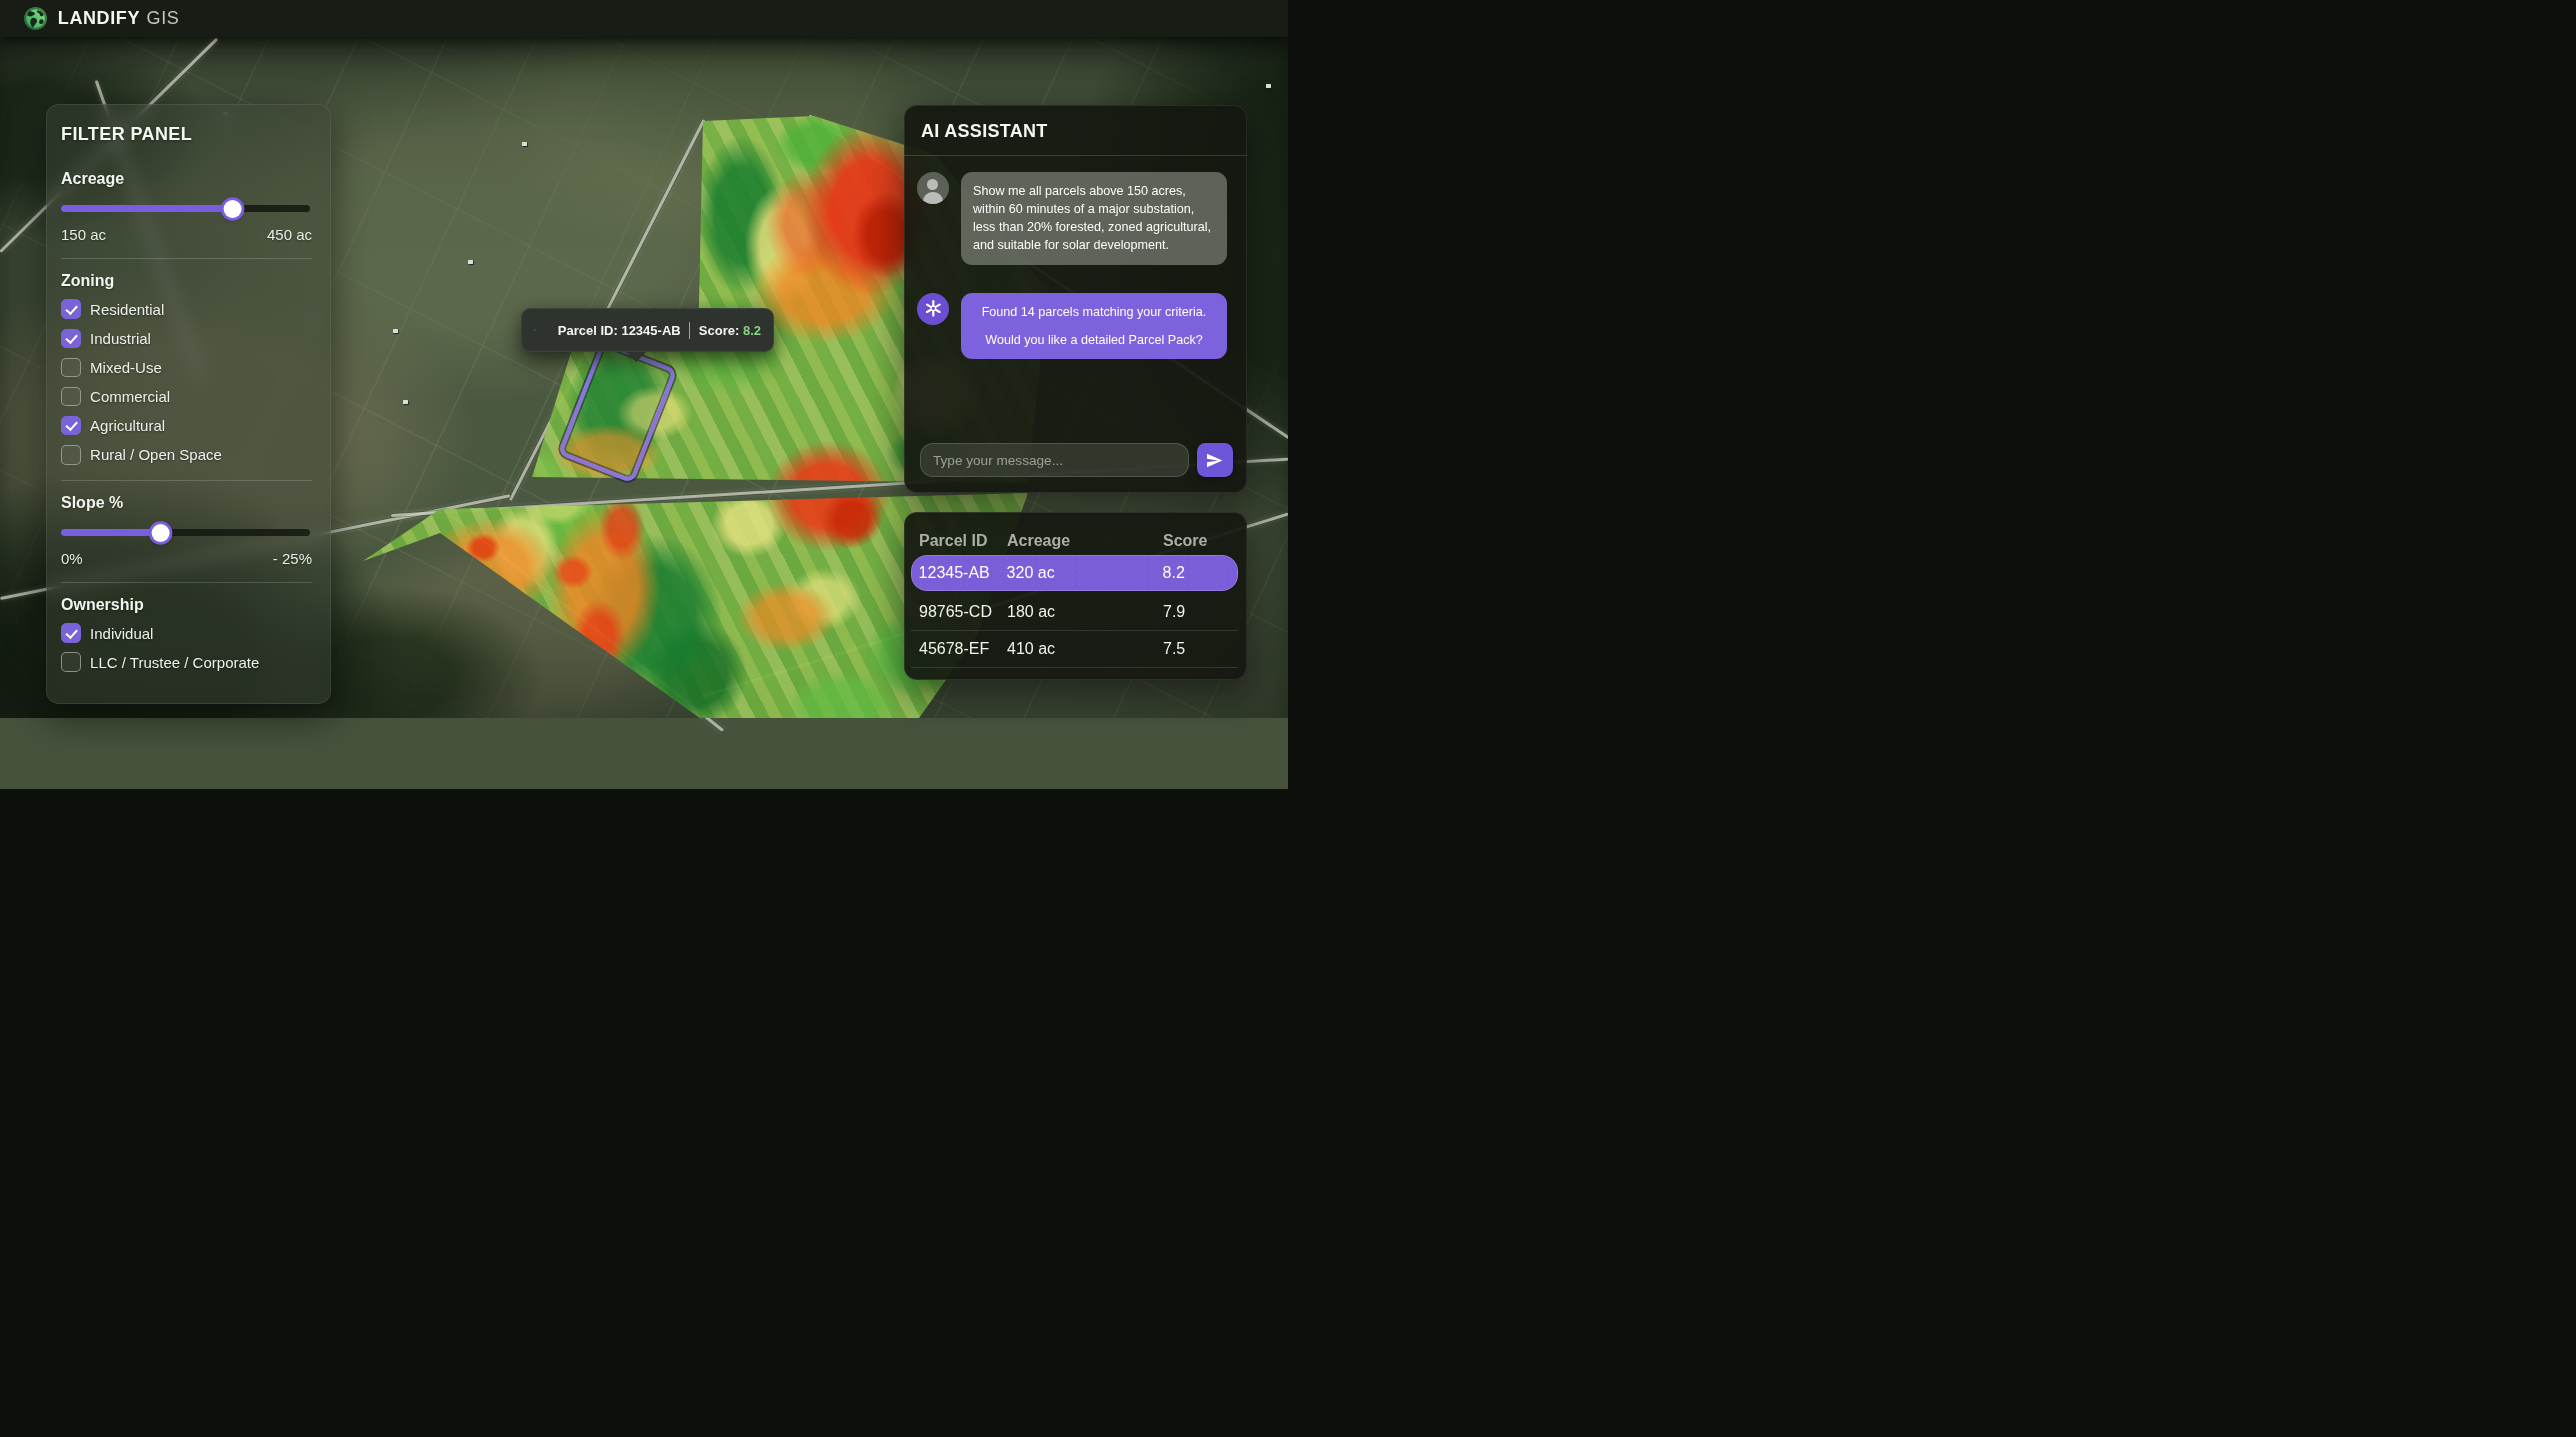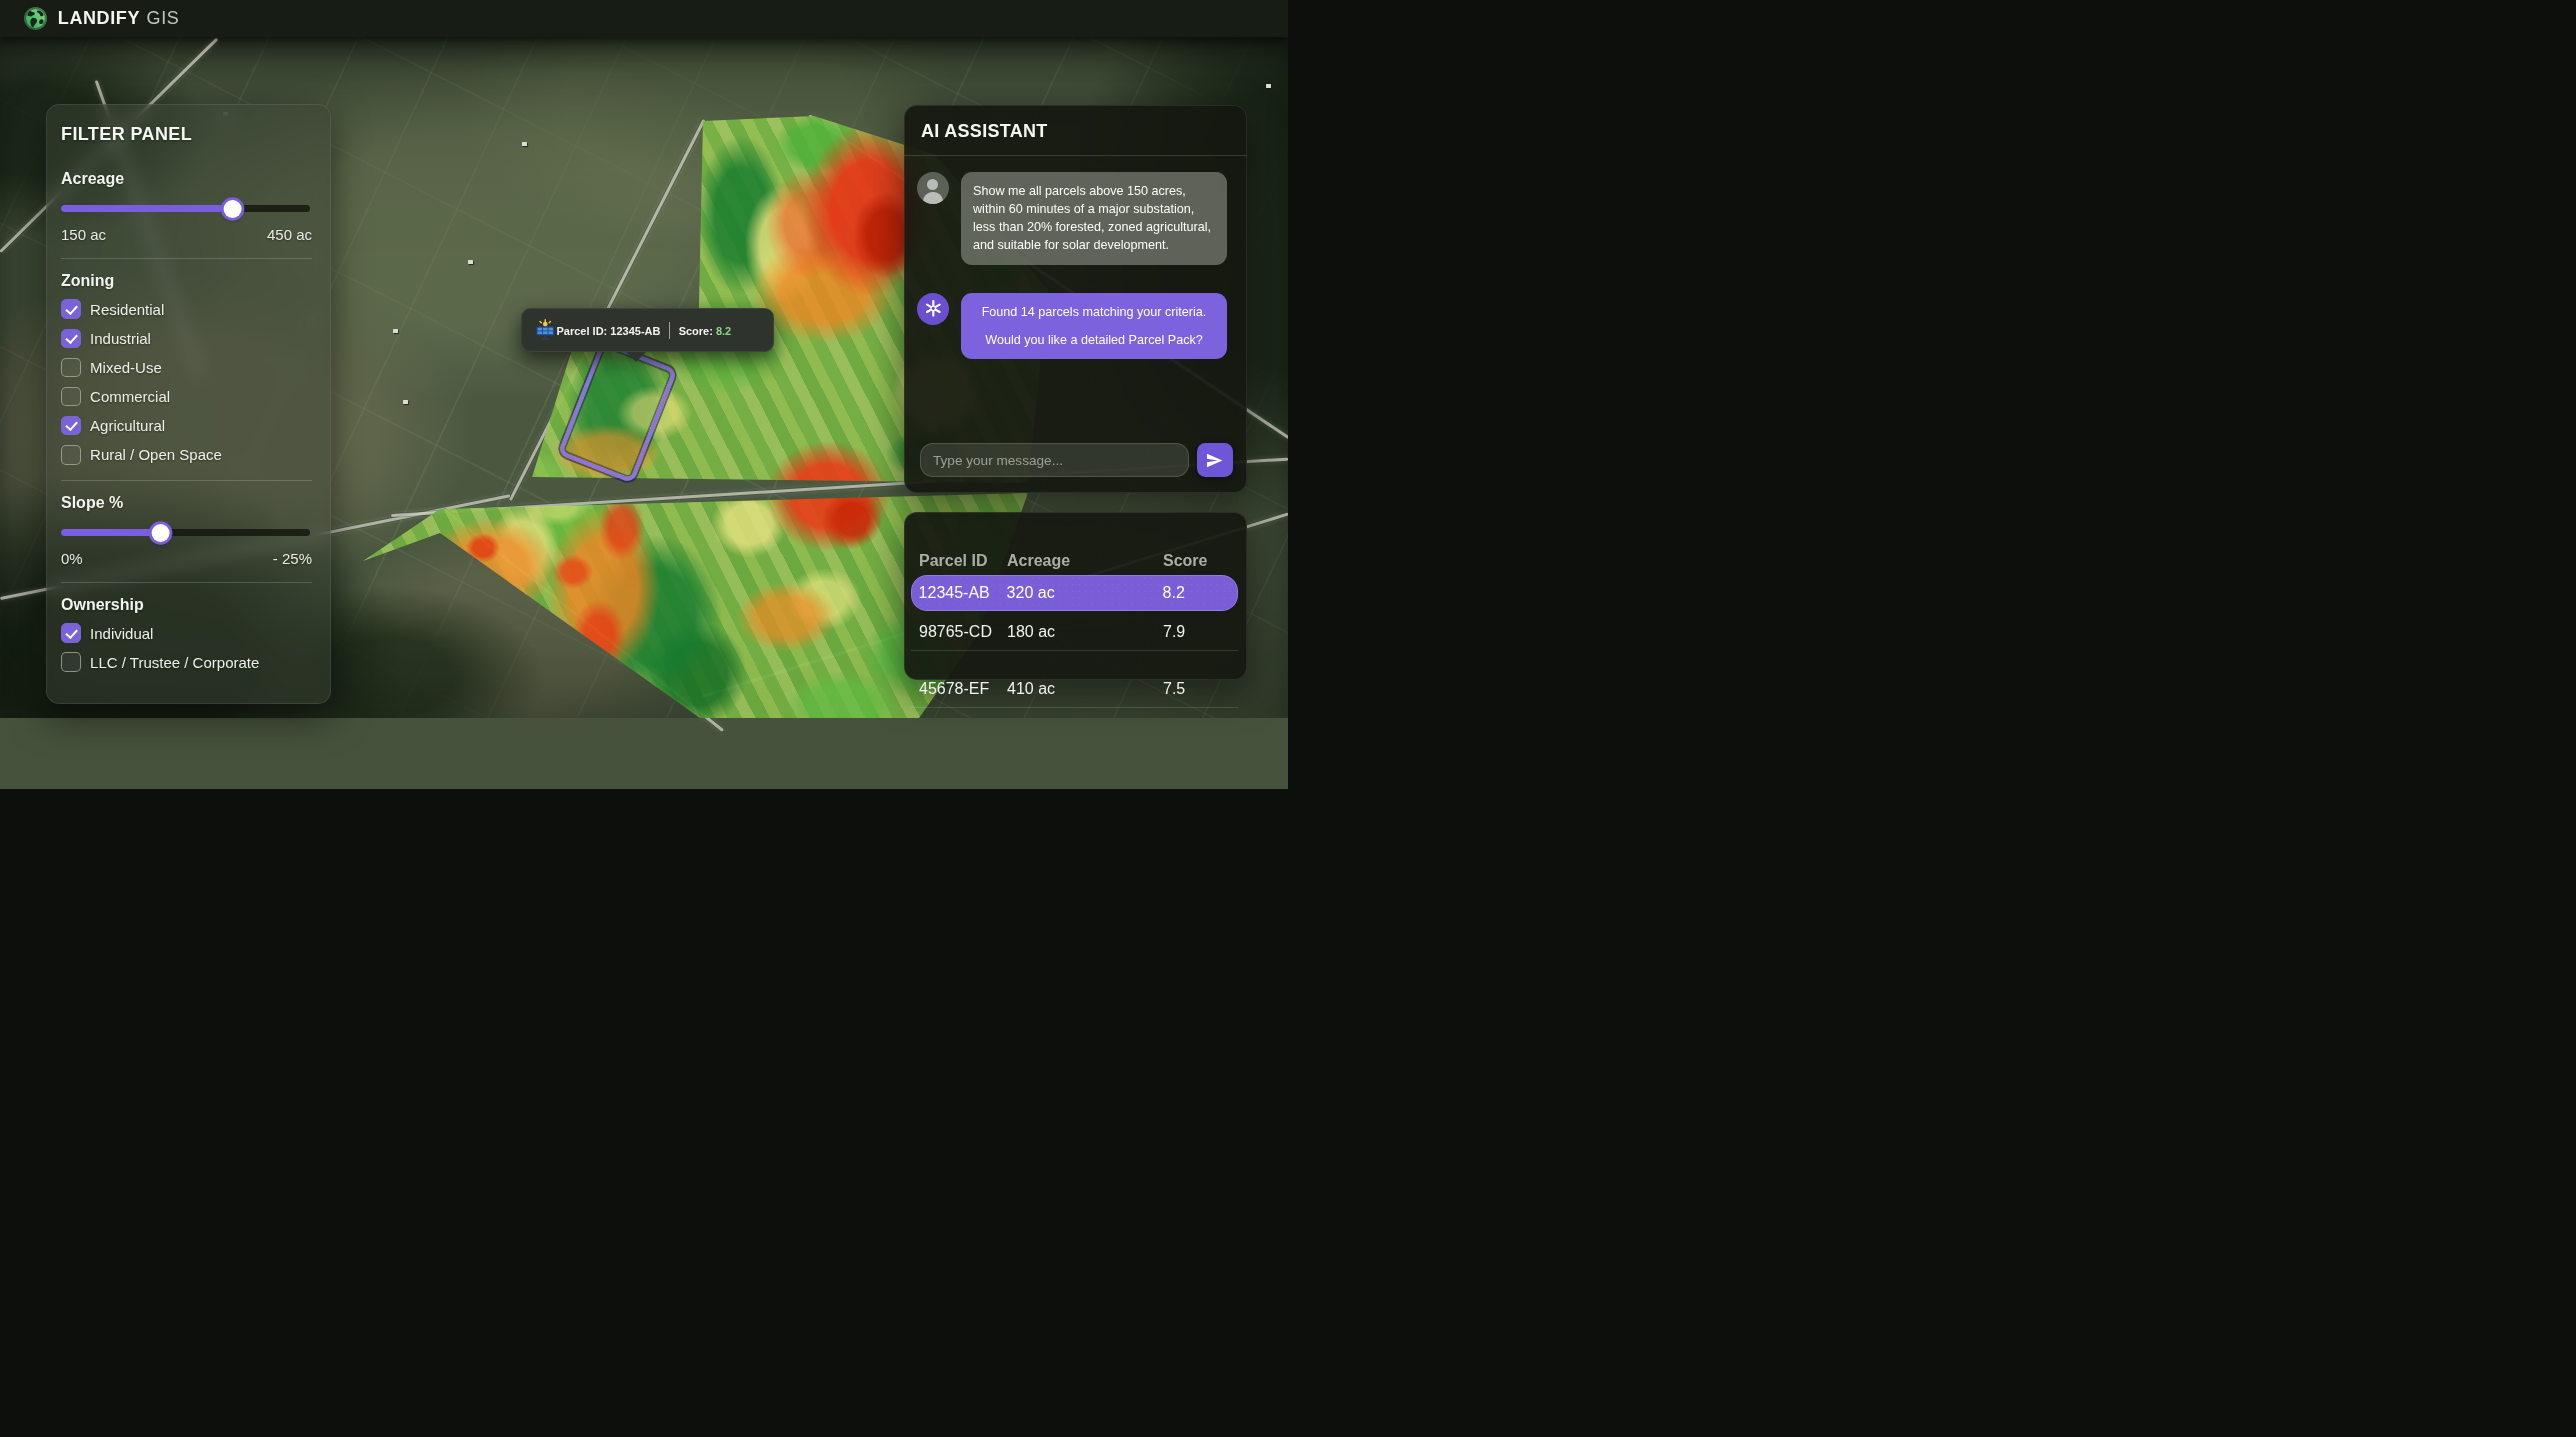--- a/index.html
+++ b/index.html
@@ -79,21 +79,21 @@
 
   
   #parcel{position:absolute;left:577px;top:314px;width:81px;height:122px;transform:rotate(21.5deg);
     border:4.7px solid #8b74e0;border-radius:9.4px;box-shadow:0 0 0 1.9px rgba(25,16,60,.55), inset 0 0 0 1.9px rgba(25,16,60,.45);
     background:rgba(46,120,60,.15);z-index:5;}
 
   
   #tooltip{position:absolute;left:521px;top:271px;width:253px;height:44px;background:#2e332d;border-radius:9.4px;z-index:30;
     display:flex;align-items:center;padding:0 13px;box-shadow:0 7.5px 20.6px rgba(5,8,5,.65), inset 0 0 0 0.9px rgba(255,255,255,.08);}
   #tooltip:after{content:"";position:absolute;left:105px;top:100%;border:10.3px solid transparent;border-top-color:#2e332d;border-bottom-width:0;}
-  #tooltip .tt-text{font-size:11px;font-weight:600;color:#f3f5f1;white-space:nowrap;margin-left:0;}
+  #tooltip .tt-text{font-size:13px;font-weight:600;color:#f3f5f1;white-space:nowrap;margin-left:22px;}
   #tooltip .tt-sep{display:inline-block;width:1.4px;height:17px;background:rgba(255,255,255,.55);vertical-align:-3.7px;margin:0 8.4px;}
   #tooltip .tt-score{color:#8ad484;font-weight:700;}
 
   
   .panel{position:absolute;border-radius:13px;box-shadow:0 13px 36px rgba(5,8,5,.55), inset 0 0 0 0.9px rgba(255,255,255,.09);}
   #filter-panel{left:46px;top:104px;width:285px;height:600px;background:rgba(56,64,50,.5);
     backdrop-filter:blur(8.4px) brightness(1.02);-webkit-backdrop-filter:blur(8.4px);padding:19.7px 19px 0 15px;z-index:40;color:#eef1ea;}
   .fp-title{font-size:18px;font-weight:700;letter-spacing:0.4px;color:#f4f6f2;text-shadow:0 0.9px 2.8px rgba(10,14,10,.5);}
   .fp-label{font-size:16px;font-weight:700;color:#f2f4ef;text-shadow:0 0.9px 1.9px rgba(10,14,10,.45);}
   .fp-hr{border:none;border-top:0.9px solid rgba(255,255,255,.17);margin:15px 0 13px 0;}
@@ -132,21 +132,21 @@
   .msg-row + .msg-row{margin-top:28px;text-align:center;}
   .input-row{position:absolute;left:16px;bottom:16px;display:flex;align-items:center;}
   #chat-input{width:269px;height:34px;border-radius:13px;border:0.9px solid rgba(255,255,255,.15);
     background:rgba(72,78,66,.55);color:#cdd2c7;font-size:13.6px;padding:0 12px;outline:none;}
   #chat-input::placeholder{color:#9aa095;}
   #send-btn{width:36px;height:34px;margin-left:7.5px;border:none;border-radius:8.4px;background:#6f56d8;
     display:flex;align-items:center;justify-content:center;cursor:pointer;box-shadow:0 1.9px 7.5px rgba(0,0,0,.4);}
 
   
   #table-panel{left:904px;top:512px;width:343px;height:168px;background:rgba(20,24,16,.93);z-index:40;padding-top:16px;}
-  .trow{display:grid;grid-template-columns:88px 156px 1fr;align-items:center;padding-left:15px;height:36px;margin-top:20px;}
+  .trow{display:grid;grid-template-columns:88px 156px 1fr;align-items:center;padding-left:15px;height:36px;}
   .trow.head{height:26px;color:#a9aea7;font-size:16px;font-weight:700;}
   .trow .cell{font-size:16px;color:#f1f3ee;}
   .trow.head .cell{color:#a9aea7;}
   .trow.selected{background:#7a5ed8;border-radius:16px;margin:0.9px 9.4px 0 6.6px;padding-left:8px;height:36px;
     background-image:radial-gradient(rgba(255,255,255,.10) 0.9px, rgba(0,0,0,0) 0.9px);background-size:6.6px 6.6px;
     box-shadow:inset 0 0 0 0.9px rgba(255,255,255,.18);}
   .trow.selected .cell{color:#fff;font-weight:400;}
   .tdiv{border-top:0.9px solid rgba(255,255,255,.13);margin:0 9.4px 0 6.6px;}
 
   svg{display:block;}

